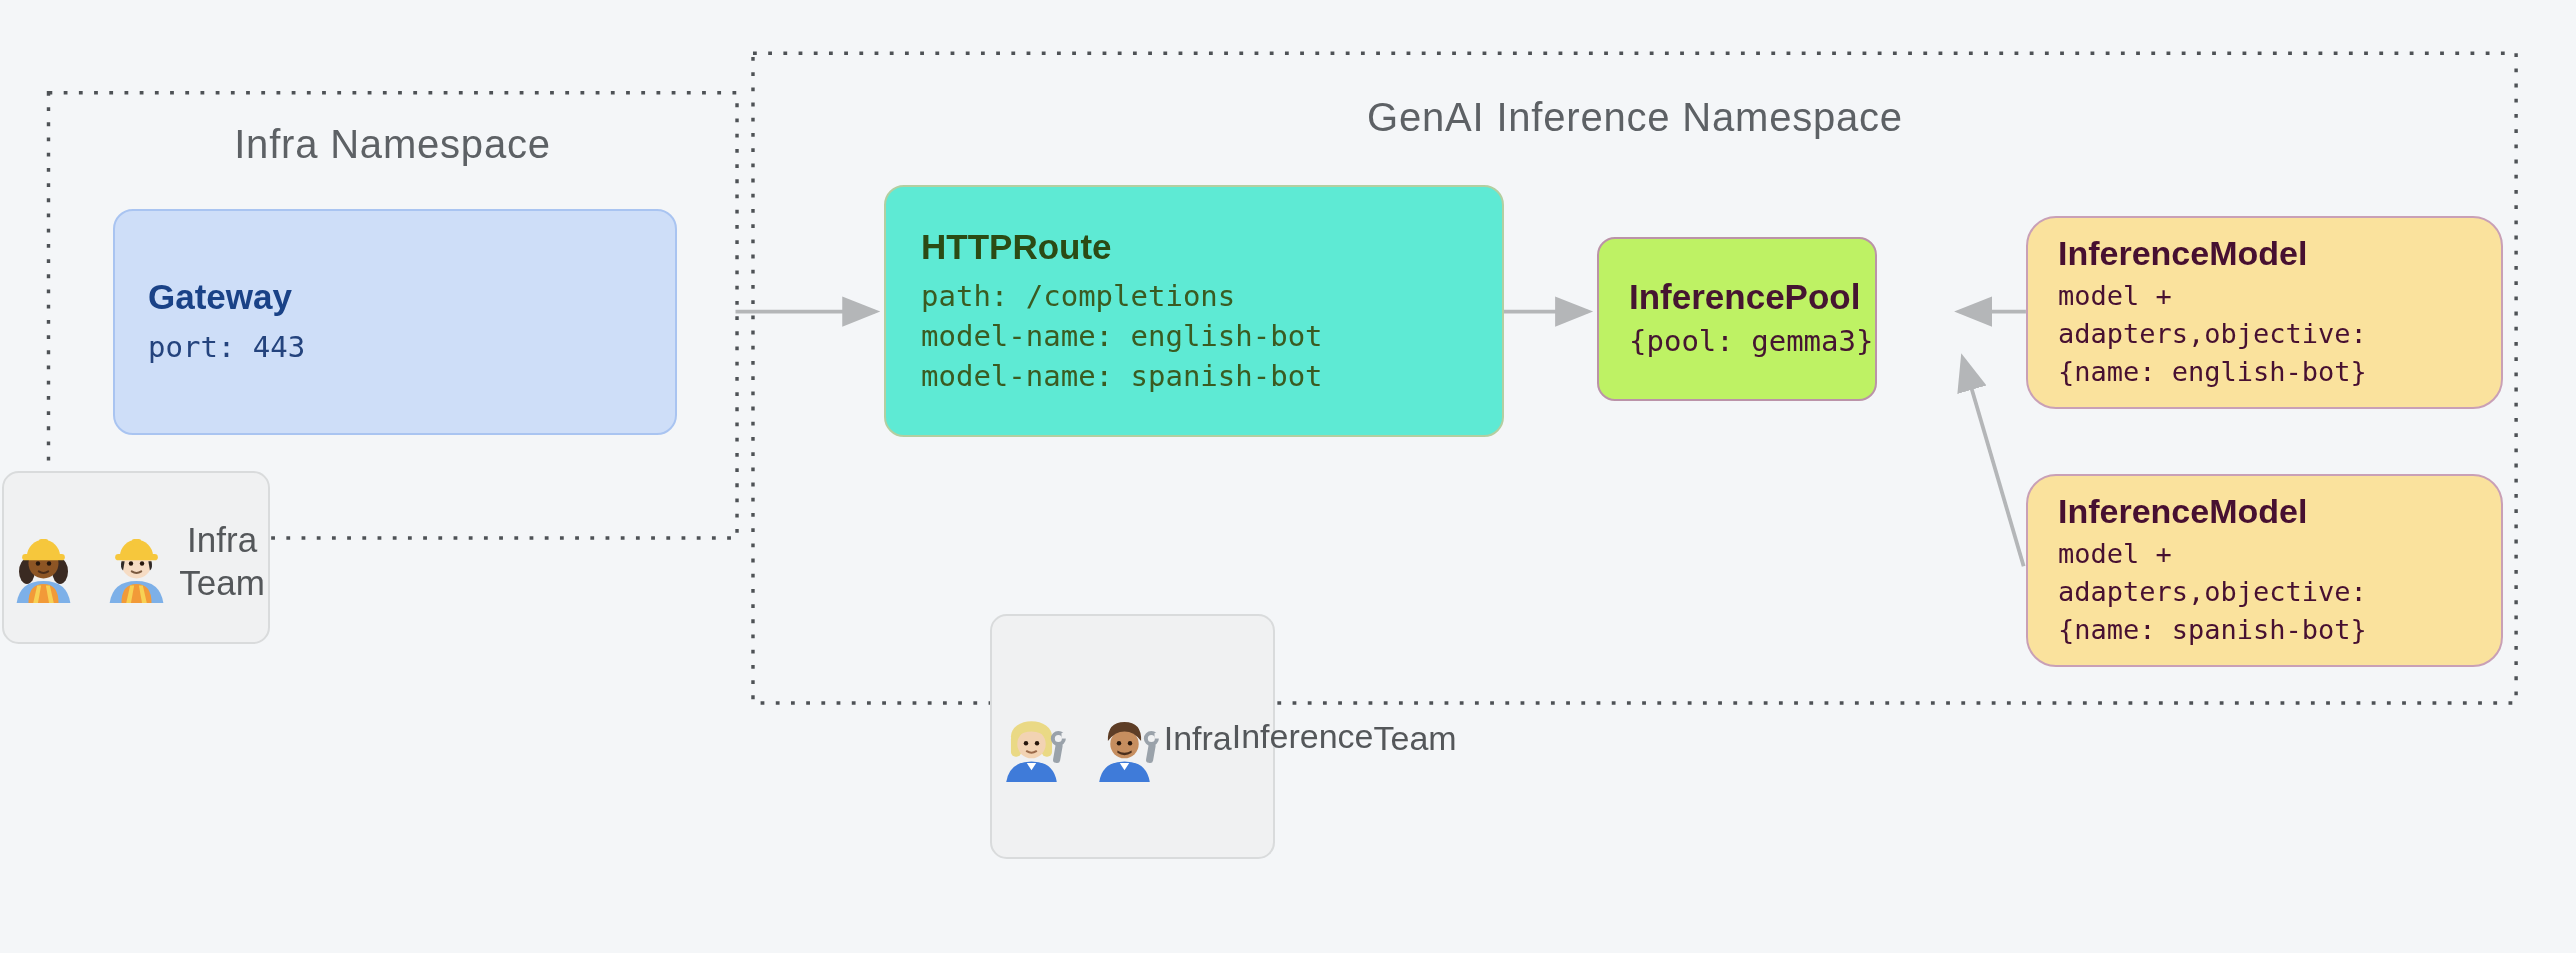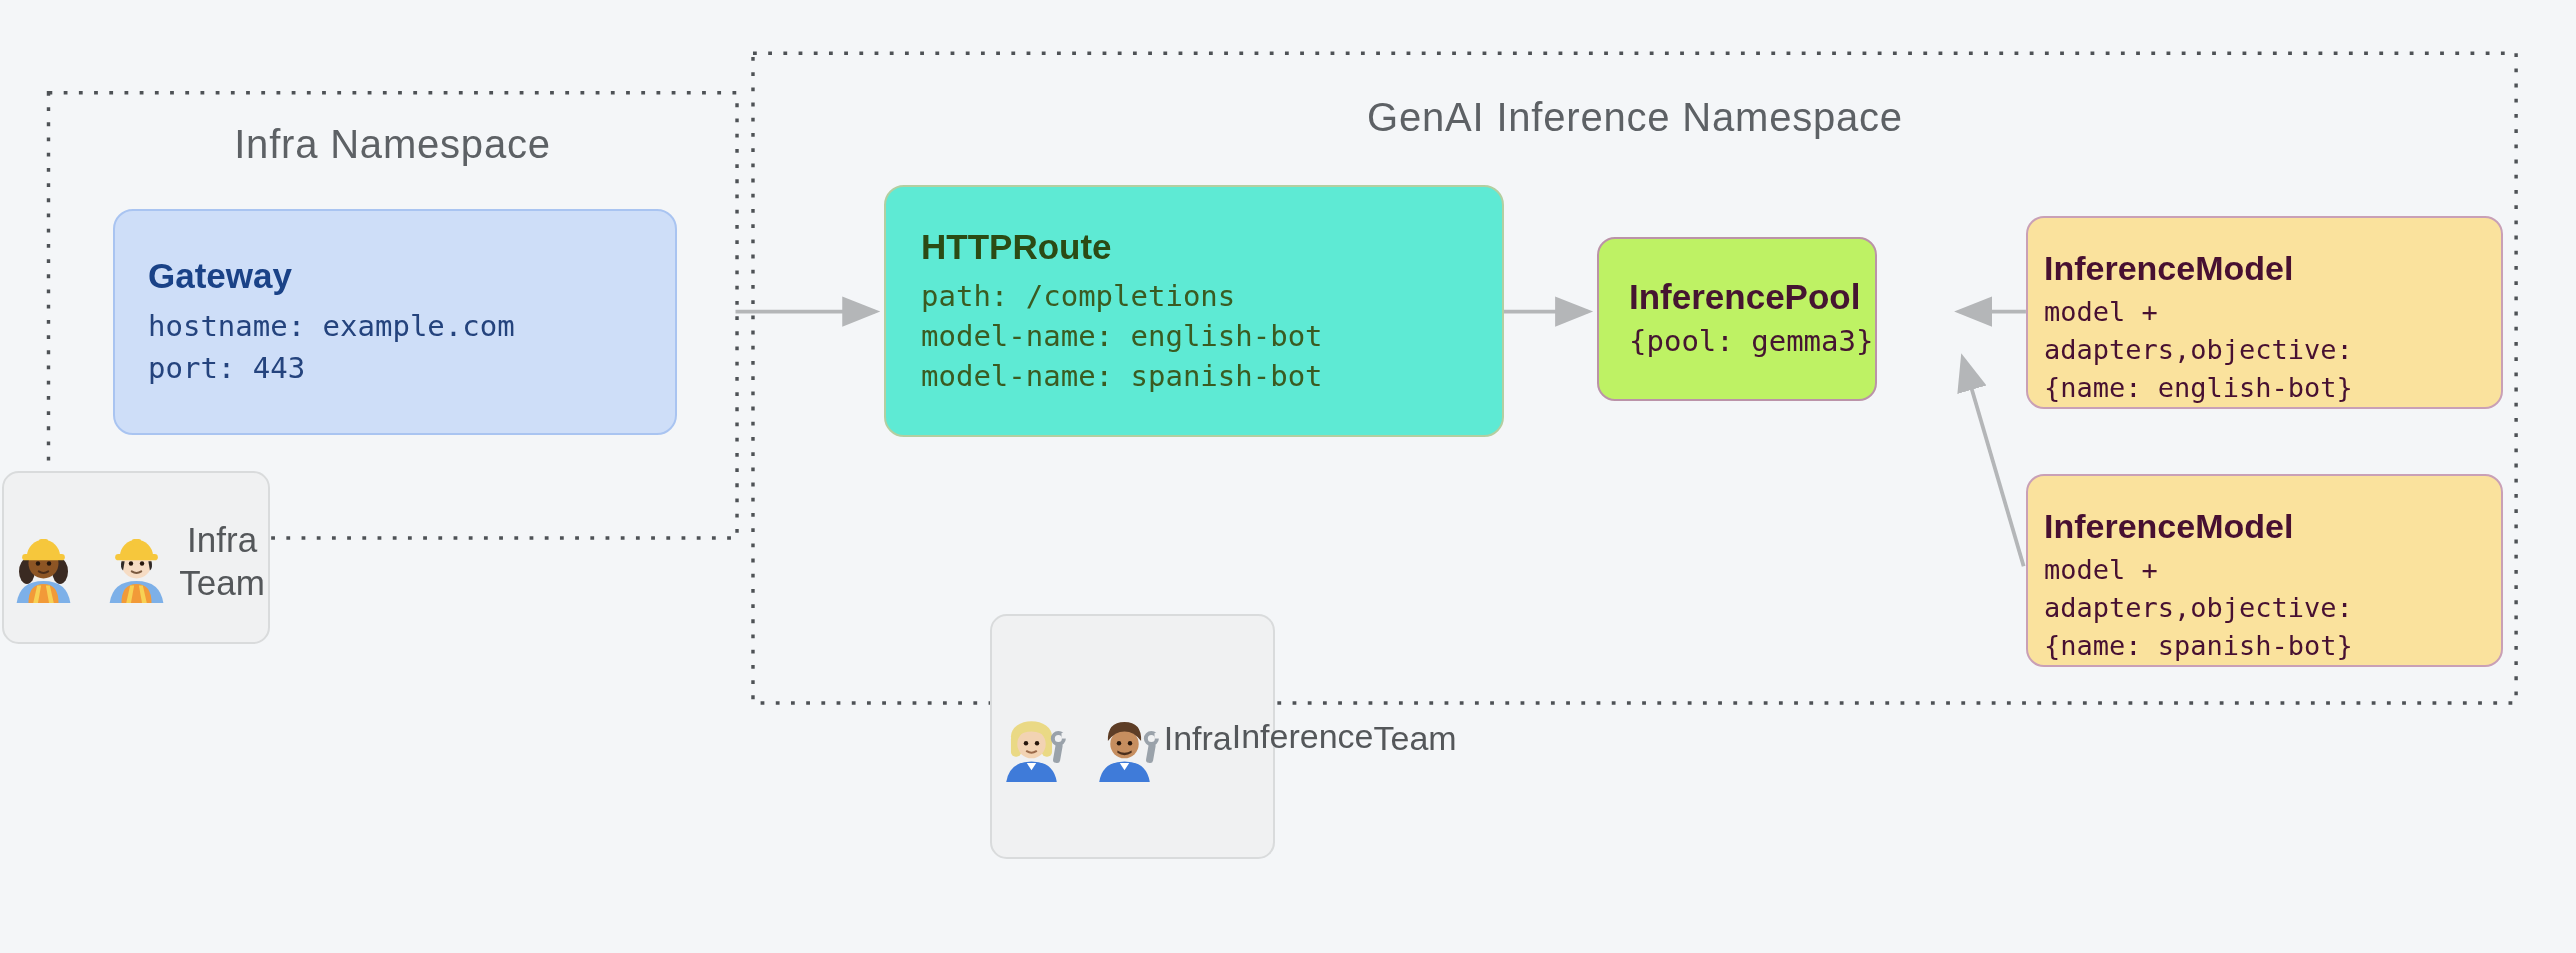--- a/index.html
+++ b/index.html
@@ -38,22 +38,22 @@
   .httproute .node-title{color:#2b4b14;}
   .inferencepool{
     left:1597px;top:237px;width:280px;height:164px;
     background:#bef264;border:2.3px solid #bb93a8;border-radius:18px;
     padding-left:30px;color:#451531;
   }
   .inferencepool .mono{line-height:40px;}
   .inferencepool .node-title{color:#451531;margin-bottom:4.6px;}
   .inferencemodel{
     width:477px;height:193px;left:2026px;
-    background:#fae29d;border:2.3px solid #c9a0b6;border-radius:18px;
-    padding-left:16px;color:#471031;justify-content:flex-end;
+    background:#fae29d;border:2.3px solid #c9a0b6;border-radius:30px;
+    padding-left:30px;color:#471031;
   }
   .inferencemodel .mono{font-size:27px;line-height:38px;}
   .inferencemodel .node-title{font-size:34px;color:#471031;margin-bottom:4.6px;}
   .model-english{top:216px;}
   .model-spanish{top:474px;}
   .team{
     position:absolute;z-index:3;box-sizing:border-box;
     background:#f0f1f2;border:2.3px solid #d9dbdc;border-radius:16.7px;
     display:flex;flex-direction:row;align-items:center;
     color:#54575a;text-align:center;
@@ -82,21 +82,20 @@
     <line class="arrow" x1="2665" y1="410" x2="2578" y2="410" marker-end="url(#ah)"></line>
     <line class="arrow" x1="2662" y1="745" x2="2582" y2="472" marker-end="url(#ah)"></line>
   </svg>
 
   <div class="ns-title" style="left:48px;width:689px;top:122px;">Infra Namespace</div>
 
   <div class="ns-title" style="left:753px;width:1764px;top:95px;">GenAI Inference Namespace</div>
 
   <div class="node gateway">
     <div class="node-title">Gateway</div>
-    <div class="mono">hostname: example.com</div>
     <div class="mono">port: 443</div>
   </div>
 
   <div class="node httproute">
     <div class="node-title">HTTPRoute</div>
     <div class="mono">path: /completions</div>
     <div class="mono">model-name: english-bot</div>
     <div class="mono">model-name: spanish-bot</div>
   </div>
 

